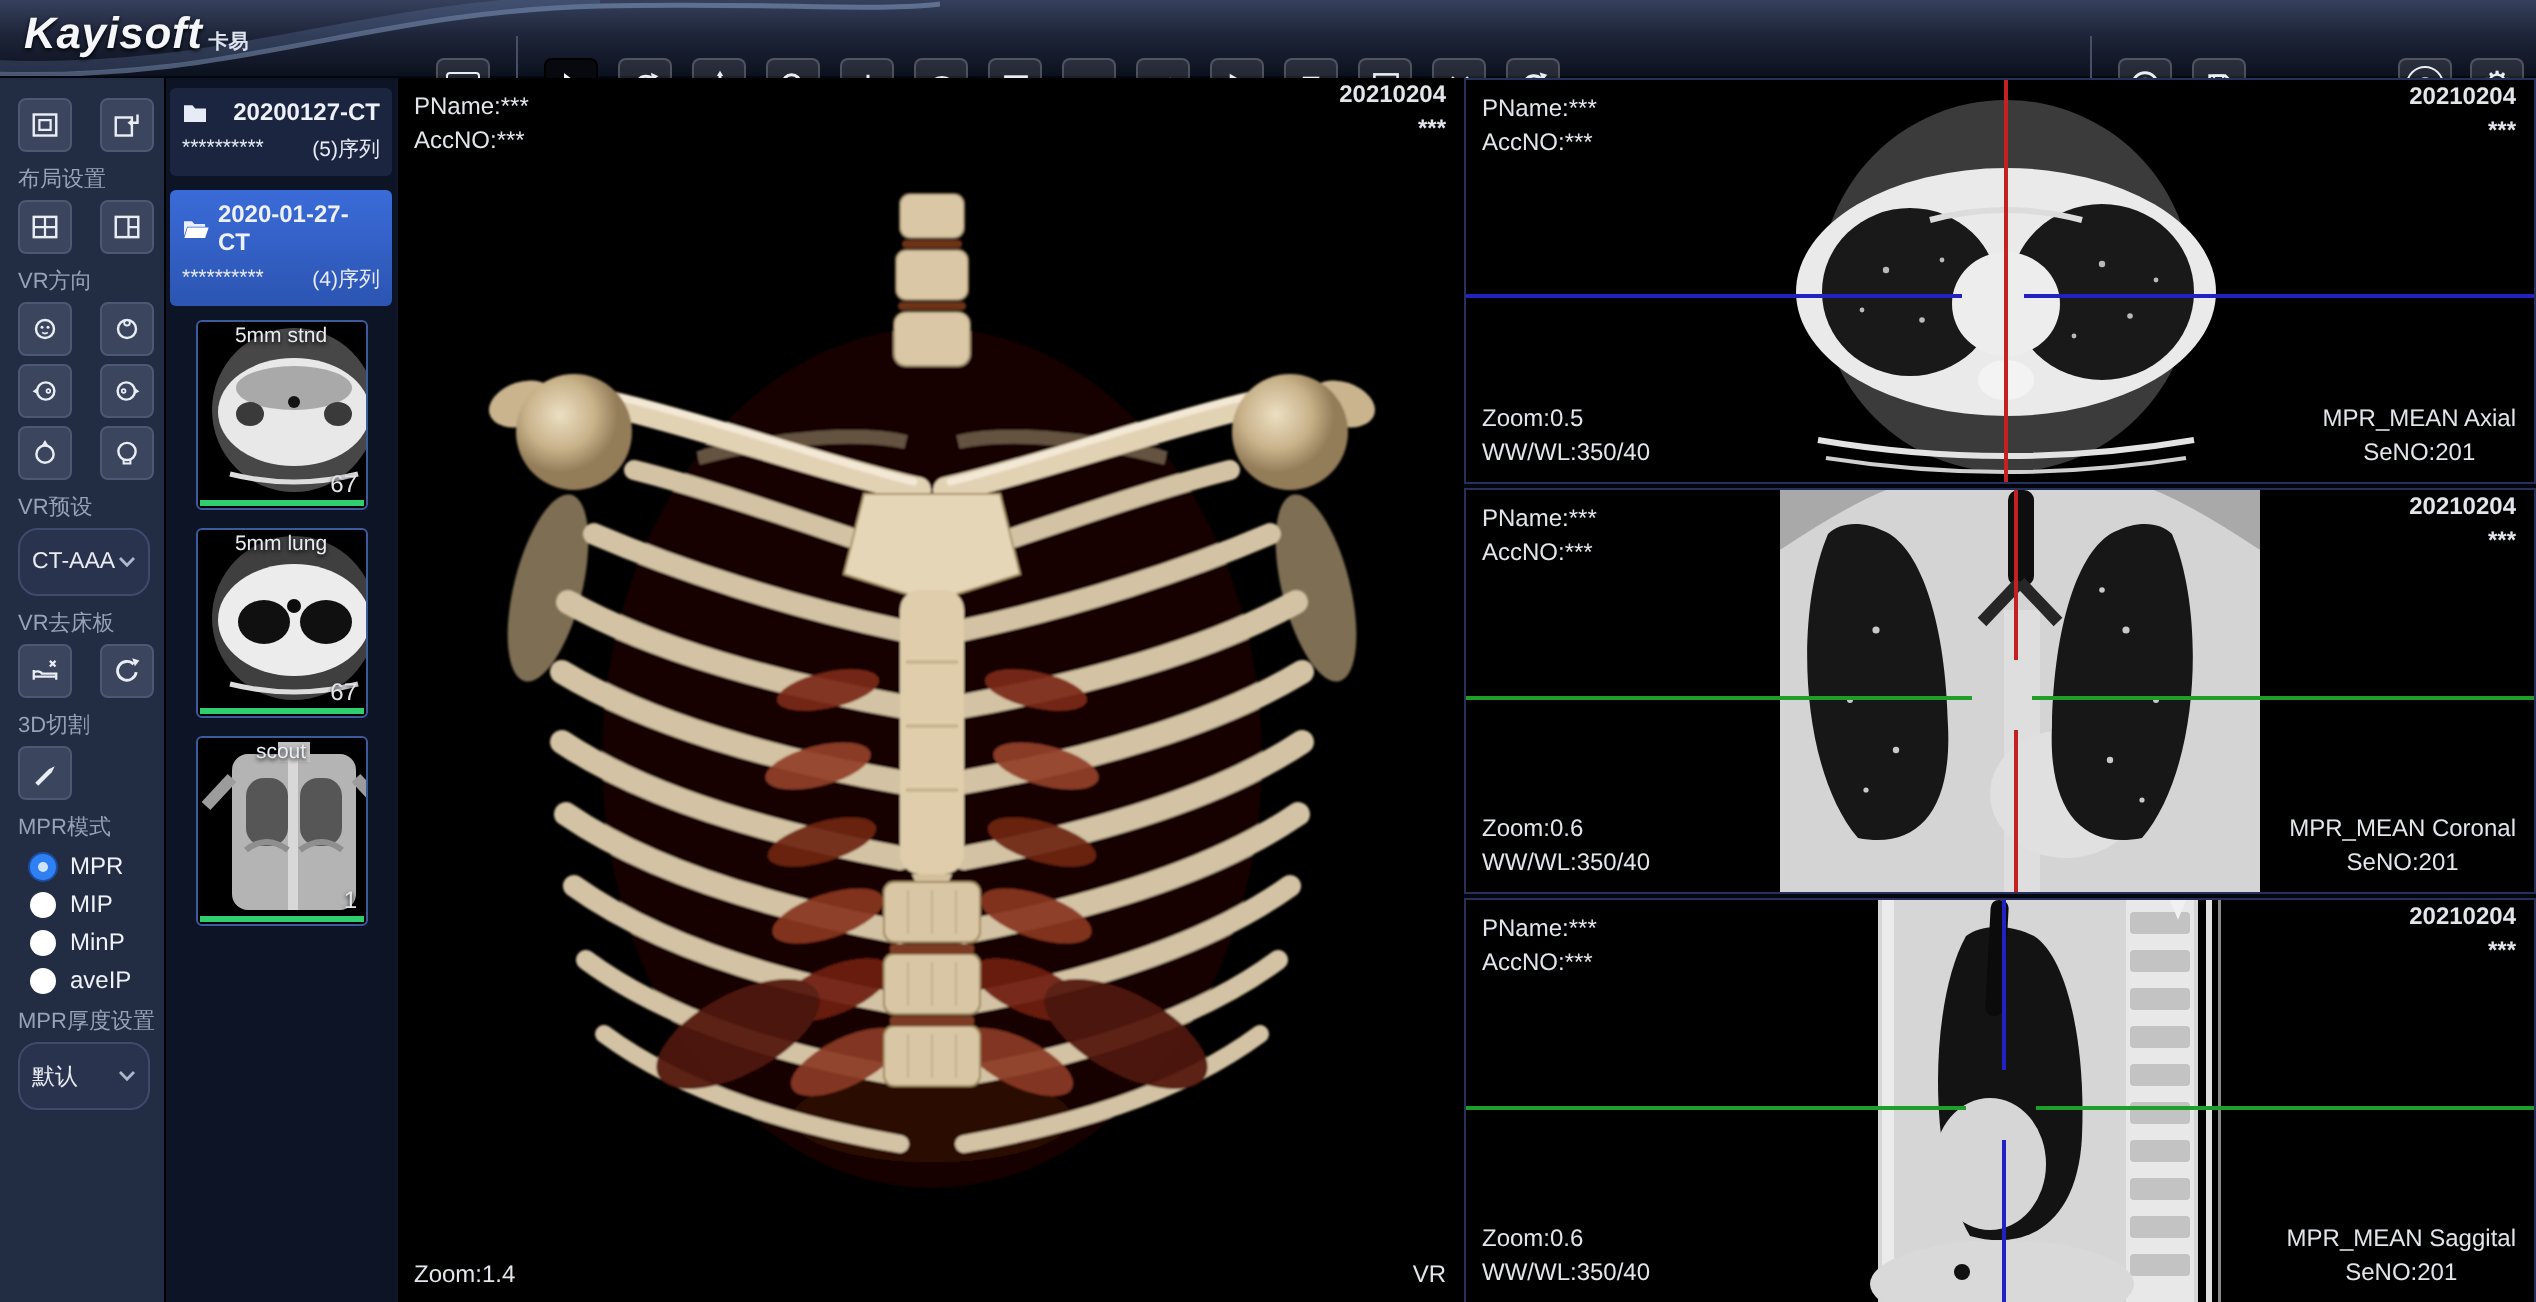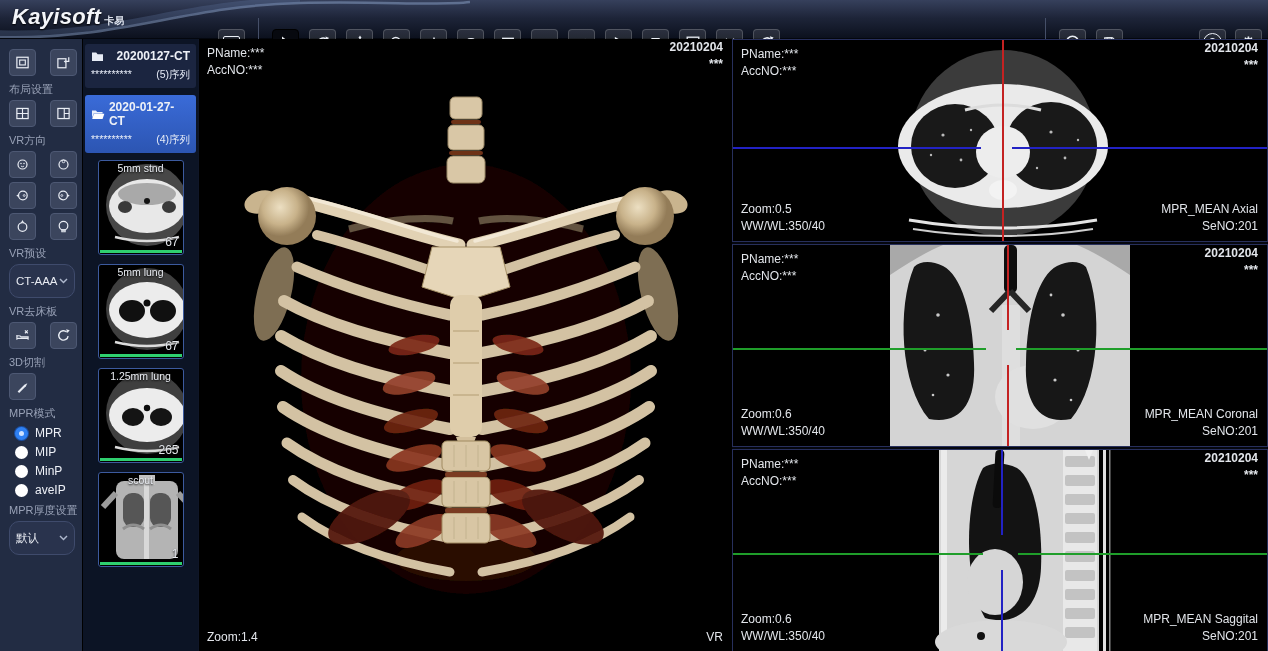--- a/index.html
+++ b/index.html
@@ -56,21 +56,21 @@
               text-shadow:0 1px 2px #000;z-index:3;}
   .thumb .num{position:absolute;right:4px;bottom:5px;font-size:12px;color:#e2e5ea;text-shadow:0 1px 2px #000;z-index:3;}
   .thumb .bar{position:absolute;left:1px;right:1px;bottom:1px;height:3px;background:#2fcf6f;z-index:3;}
   .thumb svg{position:absolute;left:0;top:0;}
   
   .vr{flex:1;position:relative;background:#000;border-left:1px solid #0f1628;overflow:hidden;}
   .rightcol{width:536px;flex:none;display:flex;flex-direction:column;gap:2px;background:#05070e;}
   .vp{position:relative;flex:1;background:#000;border:1px solid #272f5c;box-sizing:border-box;overflow:hidden;}
   .ov{position:absolute;font-size:12px;line-height:17px;color:#e2e5ea;z-index:5;text-shadow:0 1px 1px #000;}
   .tl{top:6px;left:8px;} .tr{top:0;right:9px;text-align:right;font-weight:bold;}
-  .bl{bottom:6px;left:8px;} .br{bottom:6px;right:9px;text-align:right;}
+  .bl{bottom:6px;left:8px;} .br{bottom:6px;right:9px;text-align:center;}
   .ch{position:absolute;z-index:4;}
   .vr svg.render{position:absolute;left:0;top:0;}
 </style>
 </head>
 <body>
 
 <div class="app">
 
   <header class="toolbar">
     <svg class="swoosh" width="470" height="38" viewBox="0 0 470 38">
@@ -384,33 +384,20 @@
           <ellipse cx="33" cy="46" rx="13" ry="11" fill="#101010"></ellipse>
           <ellipse cx="64" cy="46" rx="13" ry="11" fill="#101010"></ellipse>
           <circle cx="48" cy="38" r="3.5" fill="#0c0c0c"></circle>
           <path d="M16,77 Q48,85 80,77" stroke="#dcdcdc" stroke-width="2.5" fill="none"></path>
         </svg>
         <span class="cap">5mm lung</span>
         <span class="num">67</span>
         <div class="bar"></div>
       </div>
 
-      <div class="thumb">
-        <svg width="96" height="93" viewBox="0 0 96 93">
-          <circle cx="48" cy="44" r="41" fill="#3f3f3f"></circle>
-          <ellipse cx="48" cy="46" rx="38" ry="27" fill="#ececec"></ellipse>
-          <ellipse cx="34" cy="48" rx="11" ry="9" fill="#141414"></ellipse>
-          <ellipse cx="62" cy="48" rx="11" ry="9" fill="#141414"></ellipse>
-          <circle cx="48" cy="39" r="3.2" fill="#0c0c0c"></circle>
-          <path d="M16,78 Q48,86 80,78" stroke="#dcdcdc" stroke-width="2.5" fill="none"></path>
-        </svg>
-        <span class="cap">1.25mm lung</span>
-        <span class="num">265</span>
-        <div class="bar"></div>
-      </div>
 
       <div class="thumb">
         <svg width="96" height="93" viewBox="0 0 96 93">
           <rect x="17" y="8" width="62" height="78" rx="8" fill="#b4b4b4"></rect>
           <rect x="40" y="2" width="16" height="10" fill="#c2c2c2"></rect>
           <path d="M17,20 L4,34" stroke="#9c9c9c" stroke-width="6"></path>
           <path d="M79,20 L92,34" stroke="#9c9c9c" stroke-width="6"></path>
           <rect x="24" y="20" width="21" height="34" rx="9" fill="#565656"></rect>
           <rect x="51" y="20" width="21" height="34" rx="9" fill="#565656"></rect>
           <rect x="45" y="8" width="5" height="78" fill="#d8d8d8"></rect>

